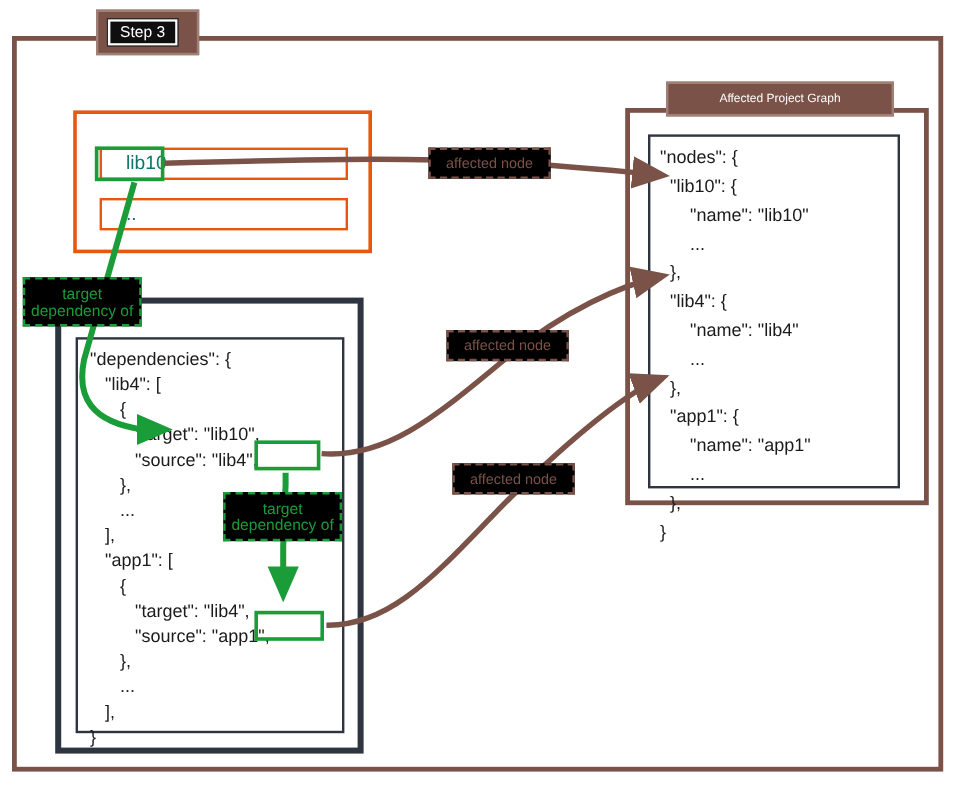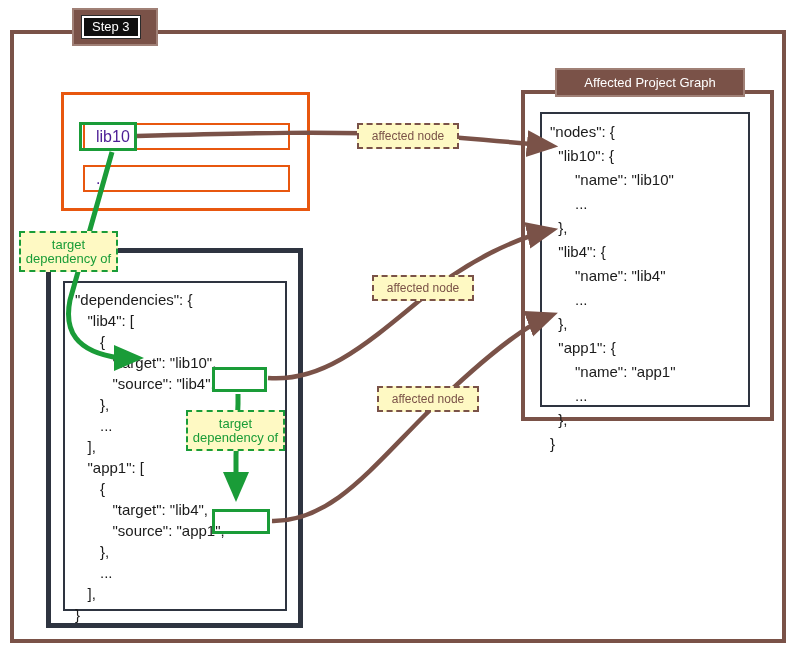--- a/index.html
+++ b/index.html
@@ -27,21 +27,21 @@
     left: 10px;
     top: 30px;
     width: 776px;
     height: 613px;
     border: 4px solid #7a5248;
     box-sizing: border-box;
     background: transparent;
   }
   .step-header {
     position: absolute;
-    left: 72px;
+    left: 80px;
     top: 8px;
     height: 38px;
     padding: 0 16px 0 8px;
     background: #7a5248;
     border: 2px solid #a08076;
     box-sizing: border-box;
     display: flex;
     align-items: center;
     gap: 16px;
     z-index: 40;
@@ -86,22 +86,22 @@
     font-size: 15px;
     z-index: 30;
     box-sizing: border-box;
   }
   .node-row {
     position: absolute;
     border: 2px solid #e8570f;
     box-sizing: border-box;
     display: flex;
     align-items: center;
-    padding-left: 11px;
-    color: #4c1d95;
+    padding-left: 20px;
+    color: #0f766e;
     font-size: 16px;
   }
   .node-row-1 { left: 83px; top: 123px;  width: 207px; height: 27px; }
   .node-row-2 { left: 83px; top: 165px;  width: 207px; height: 27px; }
 
   .green-hl {
     position: absolute;
     border: 3px solid #1a9c38;
     box-sizing: border-box;
     background: transparent;
@@ -168,21 +168,21 @@
     left: 555px;
     top: 68px;
     width: 190px;
     height: 29px;
     background: #7a5248;
     border: 2px solid #a08076;
     color: #ffffff;
     display: flex;
     align-items: center;
     justify-content: center;
-    font-size: 13px;
+    font-size: 10px;
     z-index: 30;
     box-sizing: border-box;
   }
   .apg-code {
     position: absolute;
     left: 540px;
     top: 112px;
     width: 210px;
     height: 295px;
     border: 2px solid #2e3440;
@@ -197,21 +197,21 @@
   }
 
   
   .ann {
     position: absolute;
     box-sizing: border-box;
     display: flex;
     align-items: center;
     justify-content: center;
     text-align: center;
-    background: #fef9c3;
+    background: #000000;
     z-index: 35;
     line-height: 14px;
   }
   .ann-brown {
     border: 2px dashed #7a5248;
     color: #7a5248;
     font-size: 12px;
   }
   .ann-green {
     border: 2px dashed #1a9c38;

